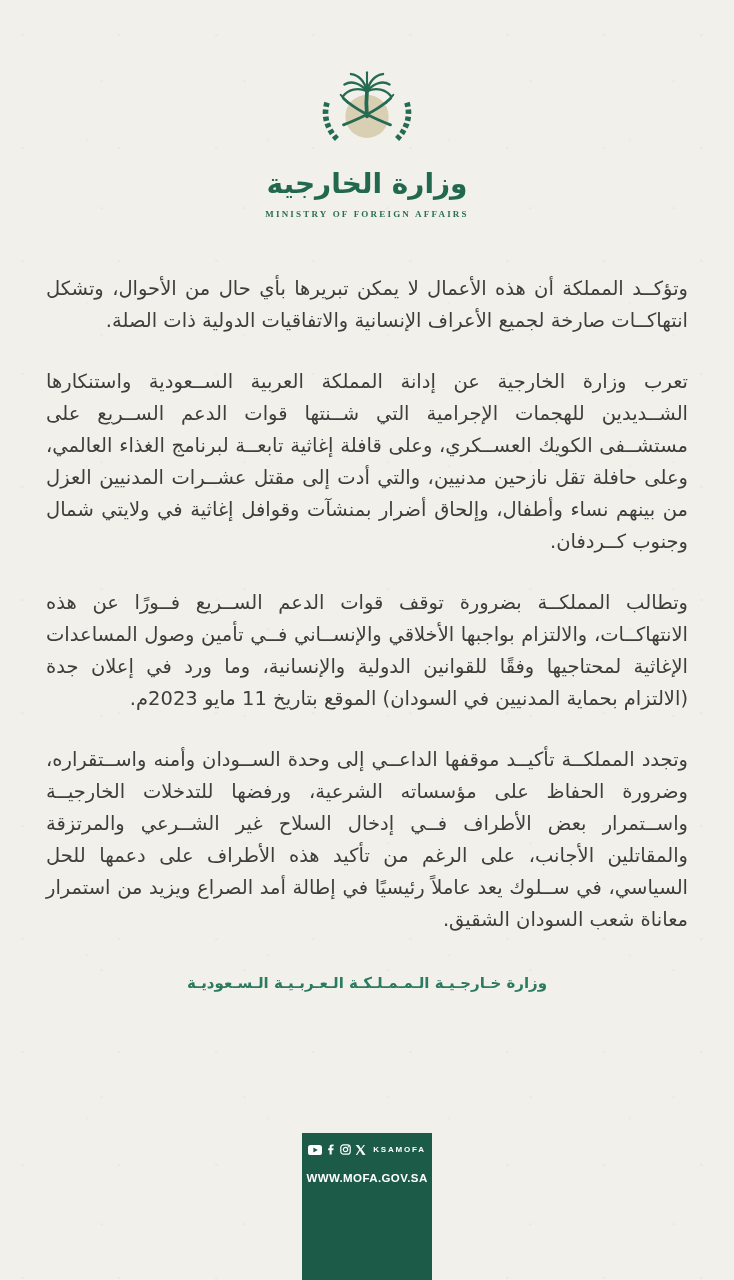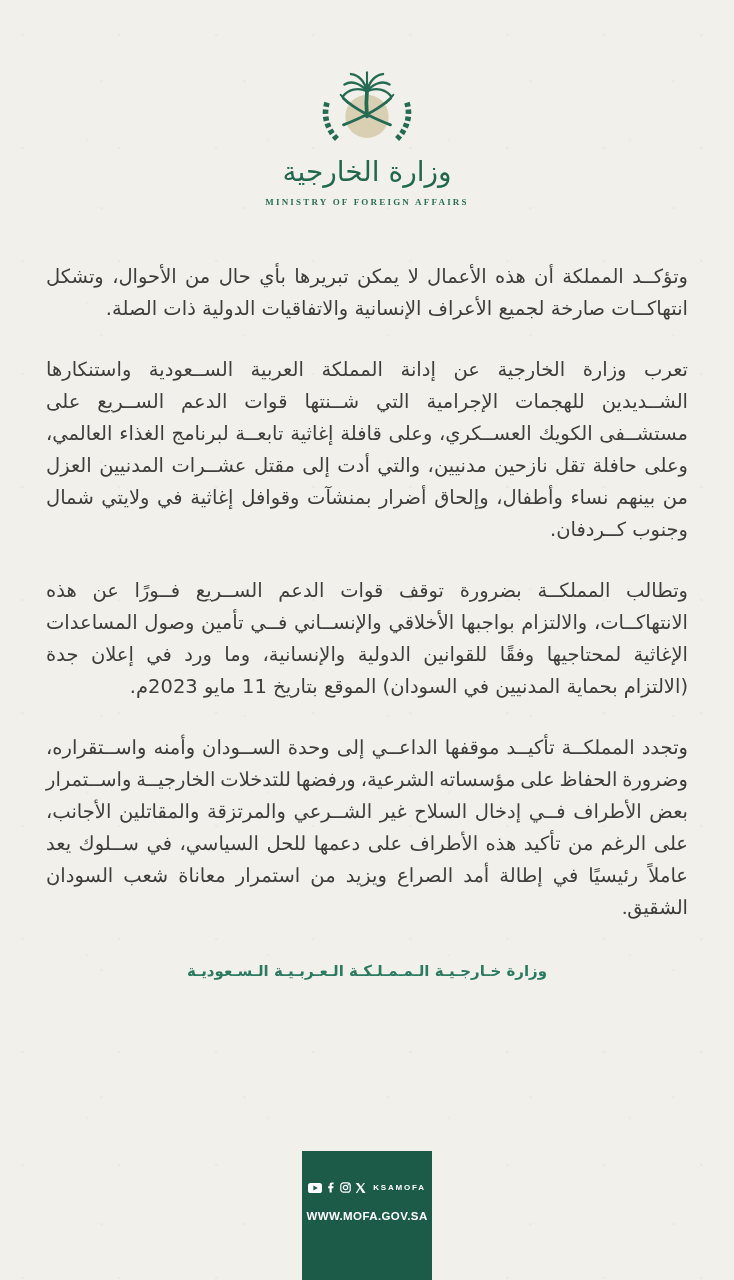--- a/index.html
+++ b/index.html
@@ -18,24 +18,24 @@
       radial-gradient(circle at 23% 31%, rgba(60,60,55,.045) 1px, transparent 1.6px),
       radial-gradient(circle at 71% 64%, rgba(60,60,55,.035) 1px, transparent 1.6px),
       radial-gradient(circle at 48% 86%, rgba(60,60,55,.03) 1px, transparent 1.6px);
     background-size:97px 113px, 143px 127px, 181px 163px;
   }
 
   
   .header{ text-align:center; padding-top:60px; }
   .emblem{ display:block; margin:0 auto; }
   .wordmark-ar{
-    margin-top:2px;
+    margin-top:14px;
     color:#21684f;
     font-size:28px;
-    font-weight:normal;
+    font-weight:bold;
     direction:rtl;
     line-height:1.15;
   }
   .wordmark-en{
     margin-top:9px;
     color:#2a6f56;
     font-family:"Liberation Serif",serif;
     font-weight:bold;
     font-size:9px;
     letter-spacing:2.2px;
@@ -45,43 +45,43 @@
   .content{
     direction:rtl;
     width:642px;
     margin:54px auto 0;
     color:#3e3e3c;
     font-size:19.5px;
     line-height:32px;
     text-align:justify;
   }
   .content p{ margin:0 0 29px 0; }
-  .content p:last-child{ margin-bottom:0;font-family:Liberation Serif, serif; }
+  .content p:last-child{ margin-bottom:0; }
 
   
   .signature{
     direction:rtl;
     text-align:center;
     color:#2c7a61;
     font-weight:bold;
     margin-top:38px;
   }
   .sig-line1{ font-size:15px; }
   .sig-line2{ font-size:14.5px; margin-top:7px; }
 
   
   .footer-box{
     position:absolute;
     bottom:0; left:50%;
     transform:translateX(-50%);
-    width:130px; height:129px;
+    width:130px; height:147px;
     background:#1d5b49;
     color:#ffffff;
     box-sizing:border-box;
-    padding-top:30px;
+    padding-top:10px;
     text-align:center;
   }
   .social-row{
     display:flex;
     align-items:center;
     justify-content:center;
     gap:4px;
     height:13px;
   }
   .social-row svg{ display:block; }

